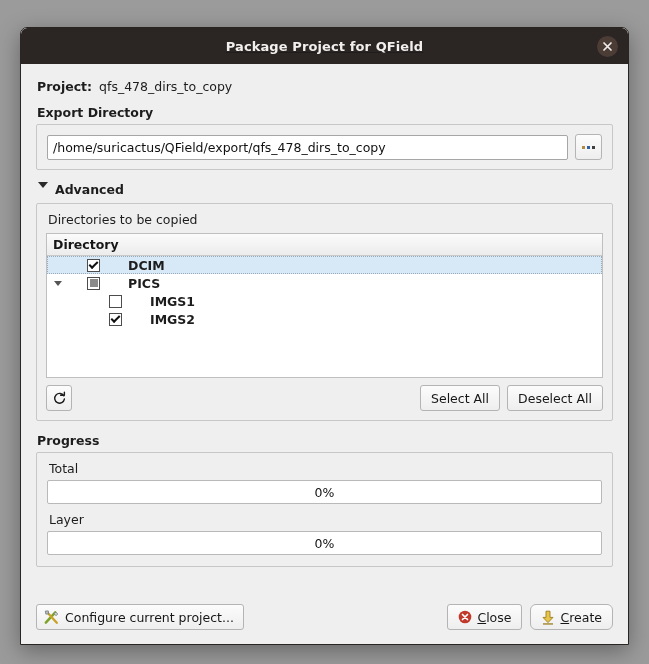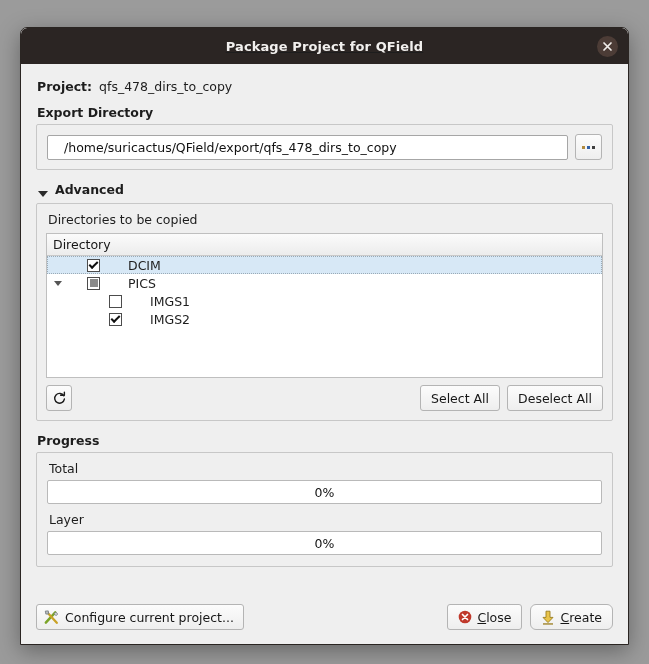--- a/index.html
+++ b/index.html
@@ -96,21 +96,21 @@
   
   .dir-row { display: flex; align-items: center; gap: 7px; }
   .lineedit {
     flex: 1;
     height: 25px;
     background: #ffffff;
     border: 1px solid #a6a6a6;
     border-radius: 2px;
     display: flex;
     align-items: center;
-    padding: 0 16px;
+    padding: 0 5px;
     box-sizing: border-box;
     font-size: 12.5px;
     color: #111;
     white-space: nowrap;
     overflow: hidden;
   }
   .btn {
     background: linear-gradient(#fcfcfc, #eeeeee);
     border: 1px solid #b4b4b4;
     border-radius: 3px;
@@ -127,41 +127,42 @@
     user-select: none;
   }
   .btn.square { width: 26px; padding: 0; }
   .btn-browse { width: 27px; height: 26px; padding: 0; }
   .dots { display: flex; gap: 2px; align-items: flex-end; }
   .dots i { width: 3px; height: 3px; display: block; }
 
   
   .advanced-head {
     display: flex;
-    align-items: flex-end;
+    align-items: flex-start;
     gap: 7px;
     margin: 12px 0 6px 2px;
     cursor: pointer;
   }
   .advanced-head .tri {
     width: 0; height: 0;
     border-left: 5px solid transparent;
     border-right: 5px solid transparent;
     border-top: 6px solid #2a2a2a;
   }
   .advanced-head .txt { font-weight: bold; font-size: 12.5px; }
 
   
   .tree-caption { font-size: 12.5px; margin: 0 0 6px 2px; }
   .tree {
     border: 1px solid #bfbfbf;
     background: #ffffff;
     height: 145px;
     box-sizing: border-box;
     overflow: hidden;
+    font-weight: bold;
   }
   .tree-header {
     height: 21px;
     background: linear-gradient(#fbfbfb, #ececec);
     border-bottom: 1px solid #c9c9c9;
     display: flex;
     align-items: center;
     padding-left: 6px;
     font-size: 12.5px;
     color: #161616;

